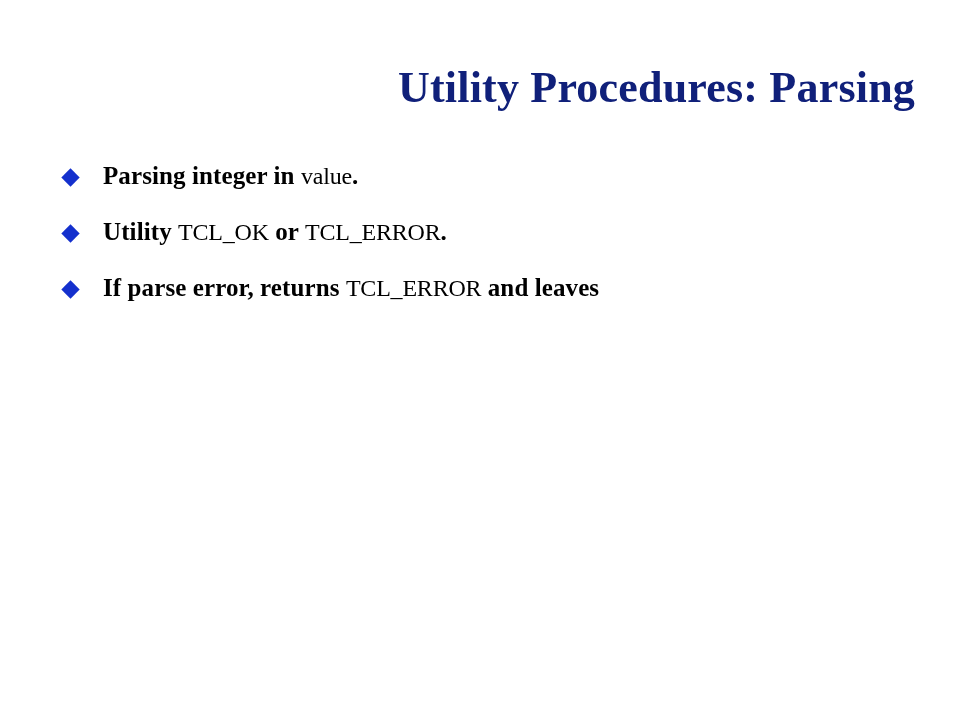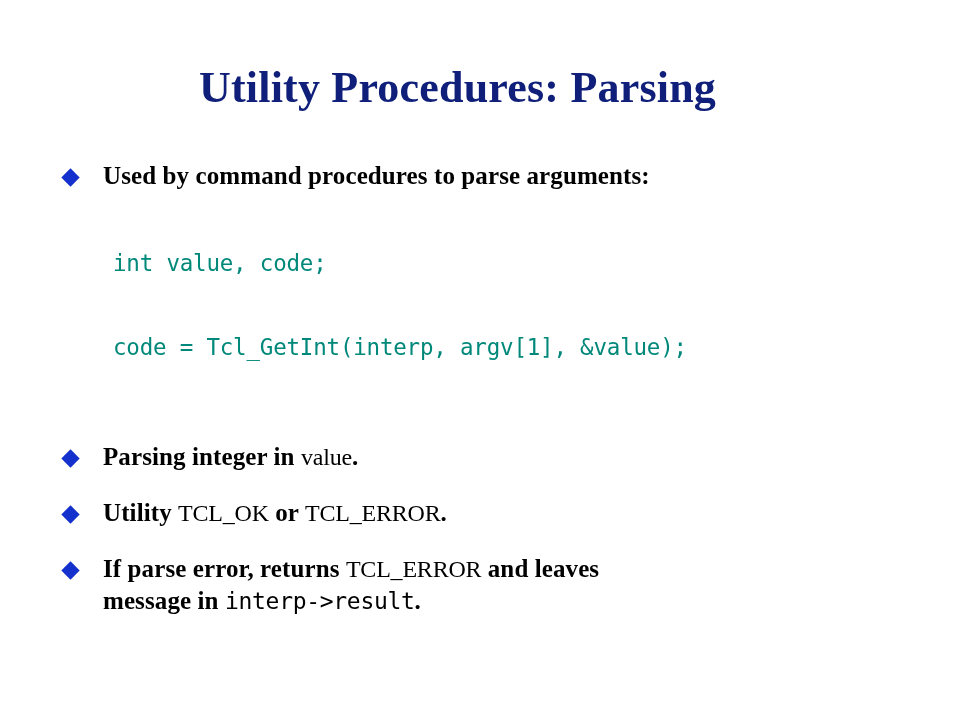--- a/index.html
+++ b/index.html
@@ -17,21 +17,21 @@
     background: #ffffff;
     overflow: hidden;
   }
 
   
   .slide-title {
     position: absolute;
     left: 0;
     top: 62px;
     width: 915px;
-    text-align: center;
+    text-align: right;
     font-family: "Liberation Serif", serif;
     font-weight: bold;
     font-size: 44px;
     line-height: 52px;
     letter-spacing: 0.2px;
     color: #10207a;
     white-space: nowrap;
   }
 
   
@@ -97,41 +97,32 @@
 </style>
 </head>
 <body>
 
 <div class="slide">
 
   <div class="slide-title">Utility Procedures: Parsing</div>
 
   <div class="bullet-list">
 
-    <div class="bullet-item">
-      <span class="bullet-marker"></span>
-      <div class="bullet-text">Used by command procedures to parse arguments:</div>
-      <div class="code-block">
-        <span class="code-line">int value, code;</span>
-        <span class="code-line">code = Tcl_GetInt(interp, argv[1], &amp;value);</span>
-      </div>
-    </div>
 
     <div class="bullet-item">
       <span class="bullet-marker"></span>
       <div class="bullet-text"><span>Parsing integer in </span><span class="sans">value</span><span>.</span></div>
     </div>
 
     <div class="bullet-item">
       <span class="bullet-marker"></span>
       <div class="bullet-text"><span>Utility </span><span class="sans">TCL_OK</span><span> or </span><span class="sans">TCL_ERROR</span><span>.</span></div>
     </div>
 
     <div class="bullet-item">
       <span class="bullet-marker"></span>
       <div class="bullet-text">
           <span class="cont-line"><span>If parse error, returns </span><span class="sans">TCL_ERROR</span><span> and leaves</span></span>
-          <span class="cont-line"><span>message in </span><span class="mono">interp-&gt;result</span><span>.</span></span>
         </div>
     </div>
 
   </div>
 </div>
 
 </body></html>

